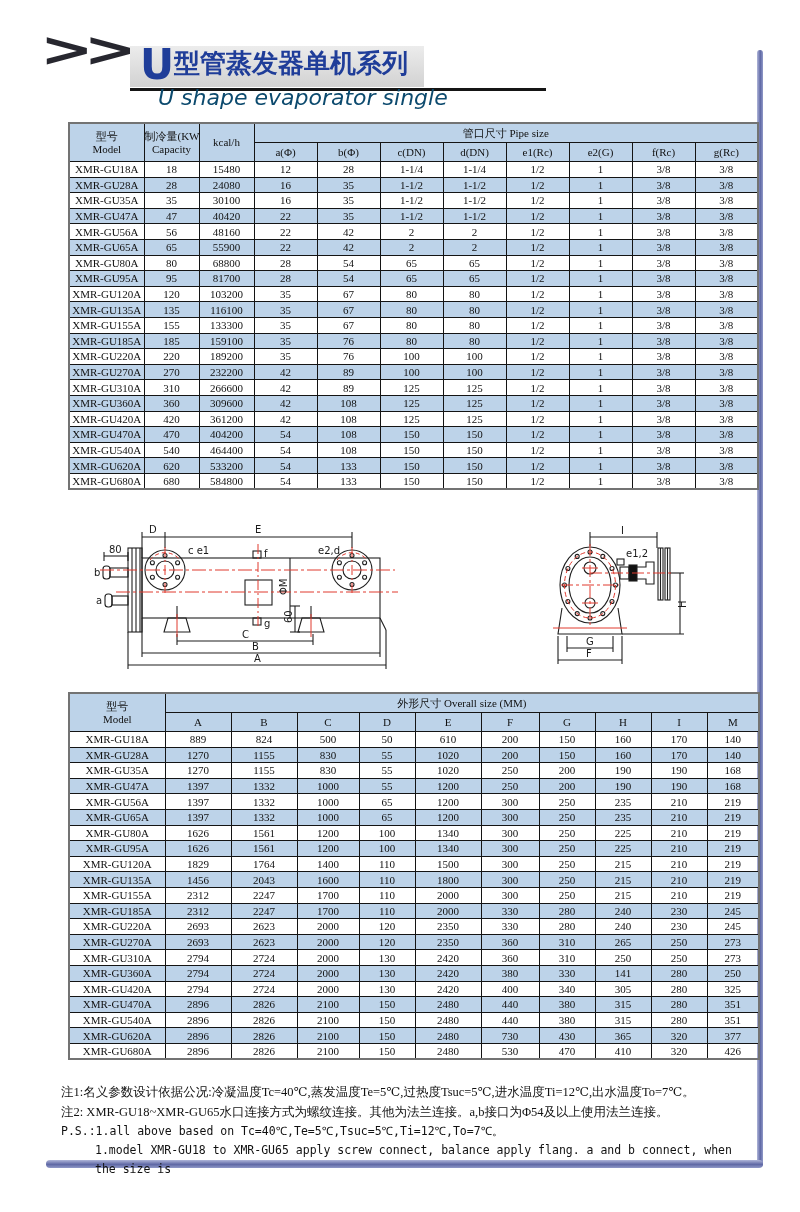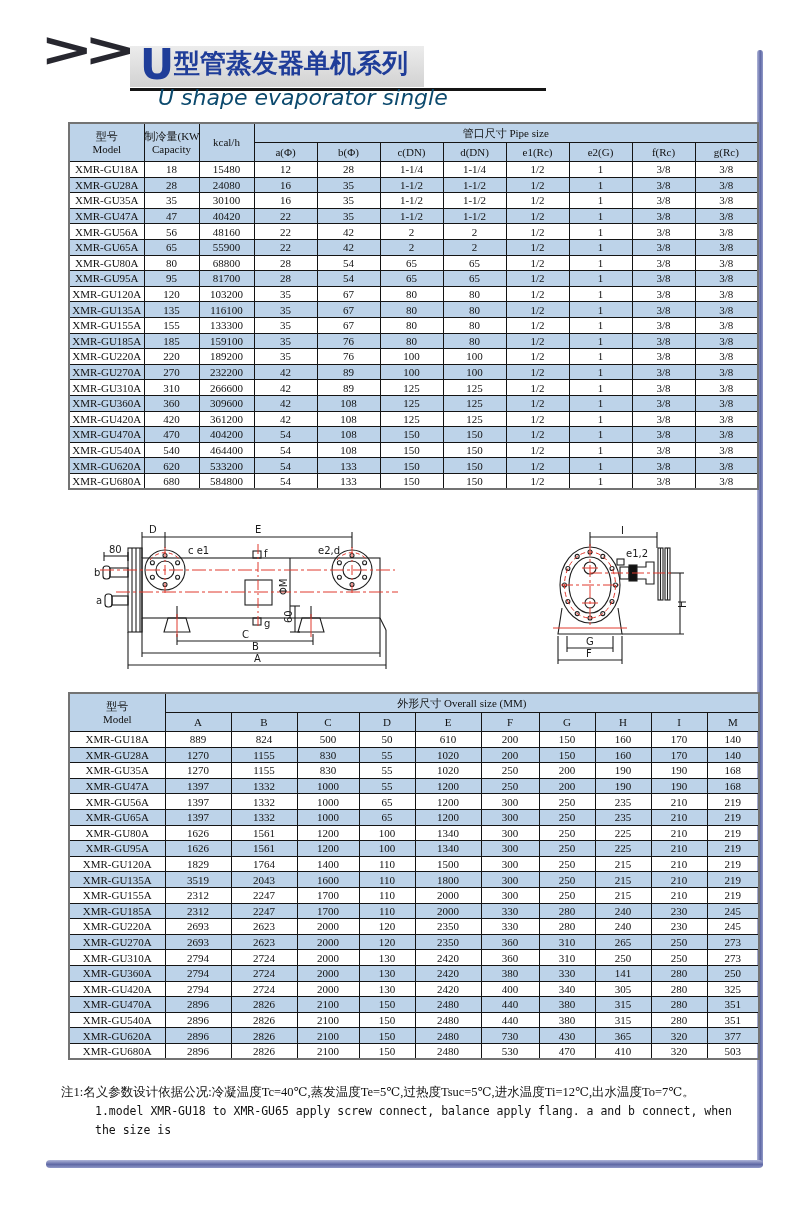--- a/index.html
+++ b/index.html
@@ -674,21 +674,21 @@
           <td>110</td>
           <td>1500</td>
           <td>300</td>
           <td>250</td>
           <td>215</td>
           <td>210</td>
           <td>219</td>
         </tr>
         <tr class="alt">
           <td>XMR-GU135A</td>
-          <td>3519</td>
+          <td>1456</td>
           <td>2043</td>
           <td>1600</td>
           <td>110</td>
           <td>1800</td>
           <td>300</td>
           <td>250</td>
           <td>215</td>
           <td>210</td>
           <td>219</td>
         </tr>
@@ -826,23 +826,25 @@
           <td>XMR-GU680A</td>
           <td>2896</td>
           <td>2826</td>
           <td>2100</td>
           <td>150</td>
           <td>2480</td>
           <td>530</td>
           <td>470</td>
           <td>410</td>
           <td>320</td>
-          <td>503</td>
+          <td>426</td>
         </tr>
       </tbody>
   </table>
 
   <div class="notes">
     <div class="note-cn">注1:名义参数设计依据公况:冷凝温度Tc=40℃,蒸发温度Te=5℃,过热度Tsuc=5℃,进水温度Ti=12℃,出水温度To=7℃。</div>
+    <div class="note-cn">注2: XMR-GU18~XMR-GU65水口连接方式为螺纹连接。其他为法兰连接。a,b接口为Φ54及以上使用法兰连接。</div>
+    <div class="note-en">P.S.:1.all above based on Tc=40℃,Te=5℃,Tsuc=5℃,Ti=12℃,To=7℃。</div>
     <div class="note-en ind1">1.model XMR-GU18 to XMR-GU65 apply screw connect, balance apply flang. a and b connect, when the size is</div>
   </div>
 
 </div>
 
 </body></html>

